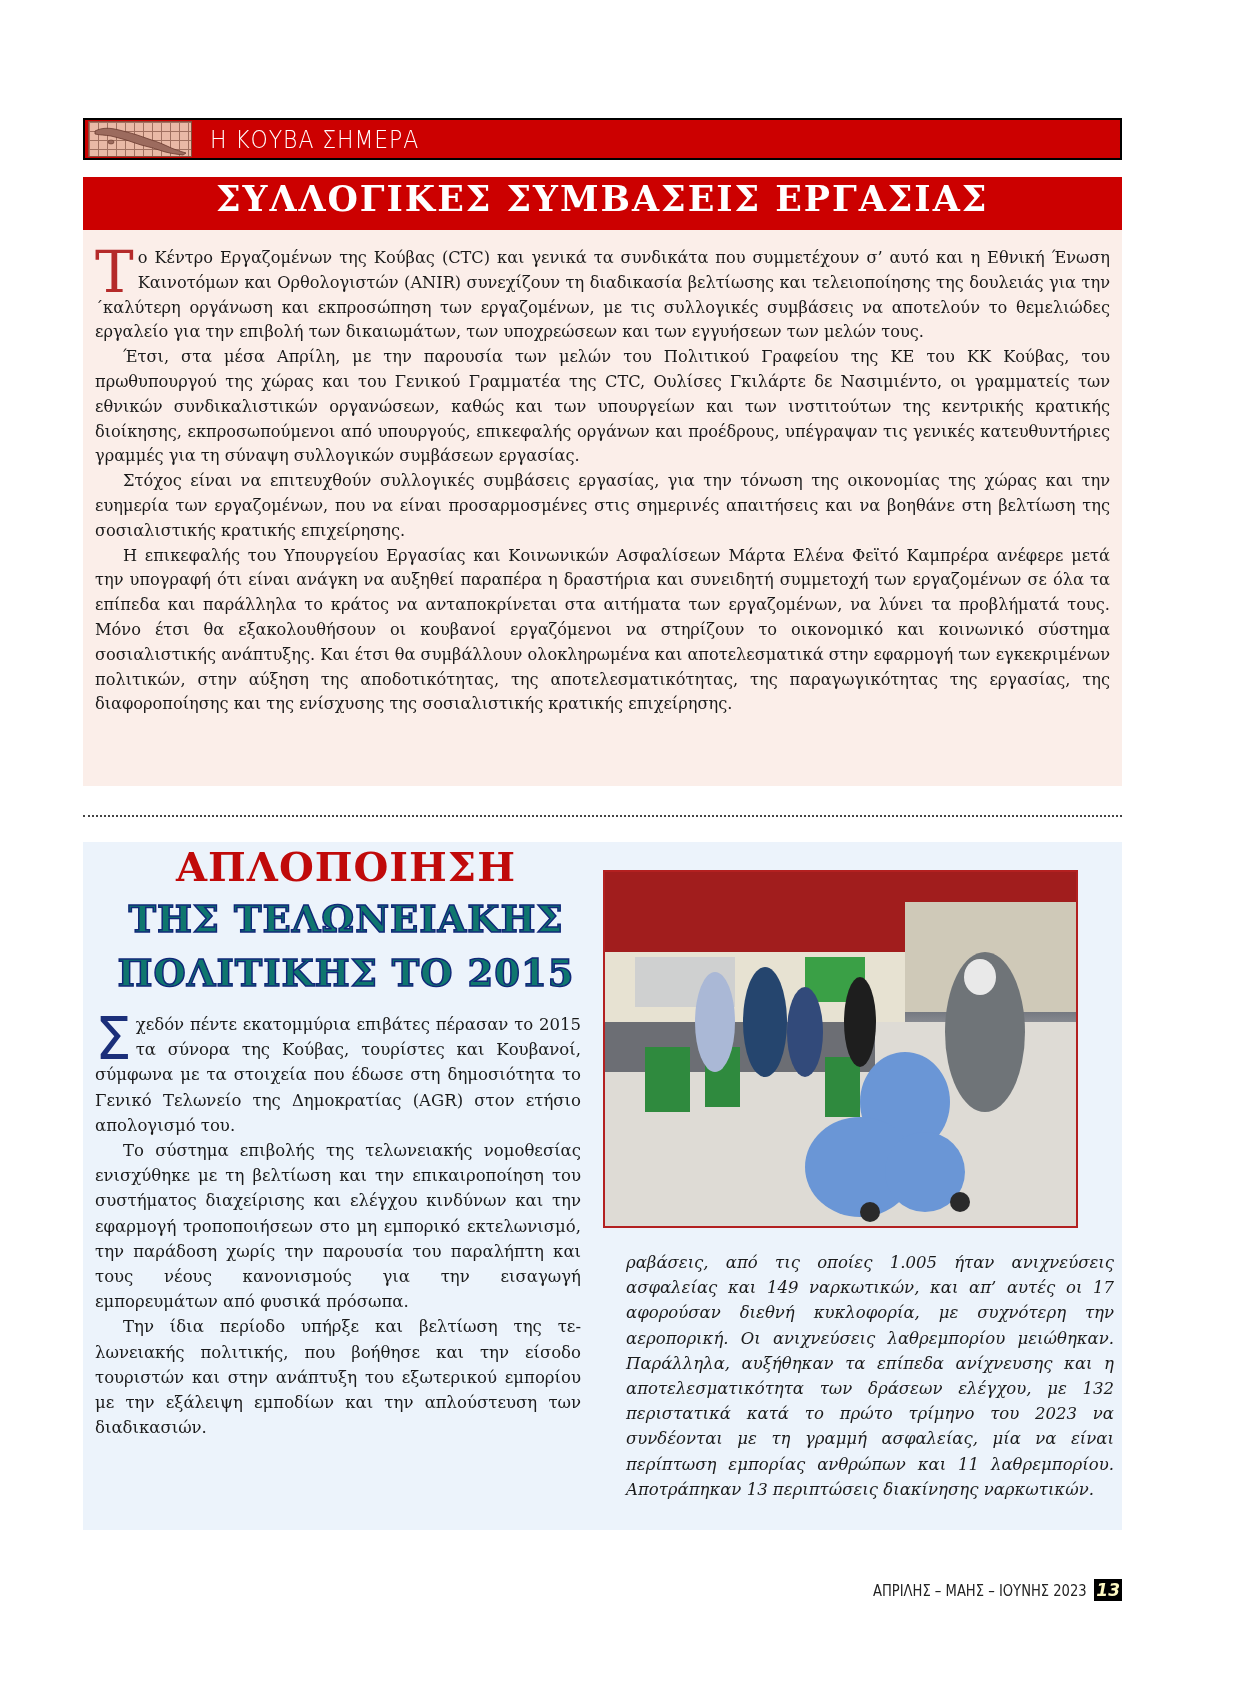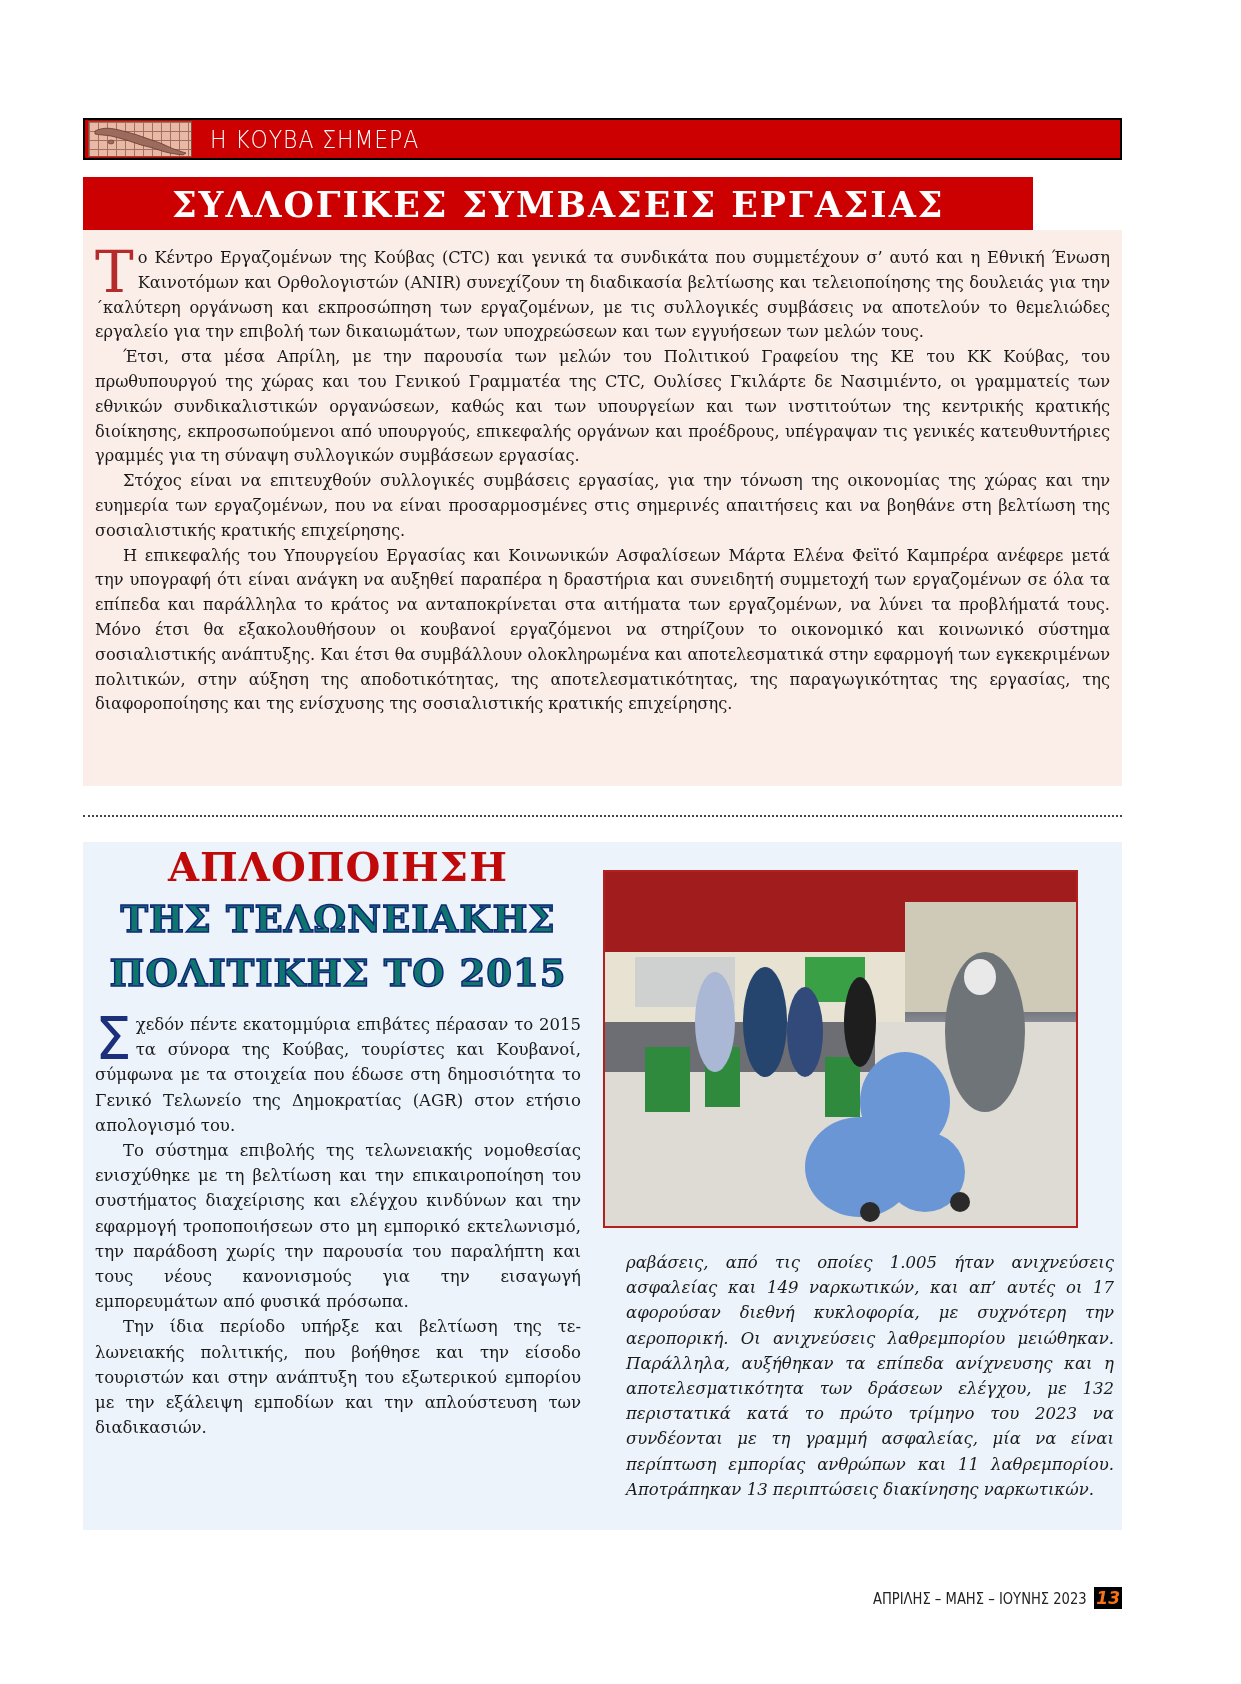--- a/index.html
+++ b/index.html
@@ -21,22 +21,22 @@
       background-size: 9px 9px;
       border: 1px solid #8a4a3a; box-sizing: border-box; position: relative; overflow: hidden;
     }
     .map-icon svg { position: absolute; left: 0; top: 0; }
     .section-label {
       color: #ffffff; font-family: "DejaVu Sans", sans-serif; font-weight: 300;
       font-size: 25px; letter-spacing: 1px; margin-left: 18px; transform: scaleX(0.88);
       transform-origin: left center;
     }
     .title-bar {
-      position: absolute; left: 83px; top: 177px; width: 950px; height: 53px;
-      background: #cc0000; display: flex; align-items: center; justify-content: center;
+      position: absolute; left: 83px; top: 177px; width: 1039px; height: 53px;
+      background: #cc0000; display: flex; justify-content: center;
     }
     .title-bar h1 {
       margin: 0; color: #ffffff; font-family: "DejaVu Serif", serif; font-weight: bold;
       font-size: 36px; letter-spacing: 2px; transform: scaleX(0.97);
     }
     .article1 {
       position: absolute; left: 83px; top: 230px; width: 1039px; height: 556px;
       background: #fbeee9; box-sizing: border-box; padding: 16px 12px 0 12px;
     }
     .article1 p, .article2 p {
@@ -54,21 +54,21 @@
     }
     .divider {
       position: absolute; left: 83px; top: 815px; width: 1039px; height: 0;
       border-top: 2px dotted #444;
     }
     .article2-box {
       position: absolute; left: 83px; top: 842px; width: 1039px; height: 688px;
       background: #ecf3fb;
     }
     .headline {
-      position: absolute; left: 83px; top: 842px; width: 510px; text-align: center;
+      position: absolute; left: 91px; top: 842px; width: 510px; text-align: center;
     }
     .headline .l1 {
       display: block; color: #c00a0a; font-family: "DejaVu Serif", serif; font-weight: bold;
       font-size: 40px; line-height: 50px; margin-top: 0px; letter-spacing: 1px;
     }
     .headline .l2, .headline .l3 {
       display: block; color: #0f766e; font-family: "DejaVu Serif", serif; font-weight: 900;
       font-size: 37px; line-height: 54px; letter-spacing: 1px;
       -webkit-text-stroke: 1.5px #102878;
     }
@@ -79,28 +79,28 @@
     .photo {
       position: absolute; left: 603px; top: 870px; width: 475px; height: 358px;
       border: 2px solid #b32020; box-sizing: border-box; overflow: hidden;
       background: linear-gradient(180deg, #9b1c1c 0%, #b23a3a 10%, #e8e3d4 22%, #6b6f78 38%, #d6d6d6 55%, #e4e2dd 100%);
     }
     .col-right {
       position: absolute; left: 626px; top: 1250px; width: 488px; font-style: italic;
     }
     .footer {
       position: absolute; left: 800px; top: 1578px; width: 322px; height: 24px;
-      display: flex; align-items: center; justify-content: flex-end; margin-top: 8px;
+      display: flex; align-items: center; justify-content: flex-end;
     }
     .footer-text {
       font-family: "DejaVu Sans", sans-serif; font-size: 16px; color: #222;
       transform: scaleX(0.82); transform-origin: right center; margin-right: 8px; white-space: nowrap;
     }
     .page-num {
-      background: #000; color: #f97316; font-family: "DejaVu Sans", sans-serif; font-weight: bold;
+      background: #000; color: #fef9c3; font-family: "DejaVu Sans", sans-serif; font-weight: bold;
       font-style: italic; font-size: 17px; padding: 0 2px; height: 22px; line-height: 22px;
     }
   </style>
 </head>
 <body>
 
 <div class="section-header">
   <div class="map-icon">
     <svg width="104" height="36" viewBox="0 0 104 36">
       <path d="M6 9 C14 5, 22 6, 30 8 C38 10, 46 12, 54 15 C62 18, 70 20, 78 24 C84 27, 90 29, 97 31 L94 33 C86 32, 78 31, 70 28 C62 25, 54 24, 46 21 C38 18, 30 16, 22 14 C16 13, 10 13, 6 12 Z" fill="#9c6b5e" stroke="#6a3a2e" stroke-width="0.8"></path>

